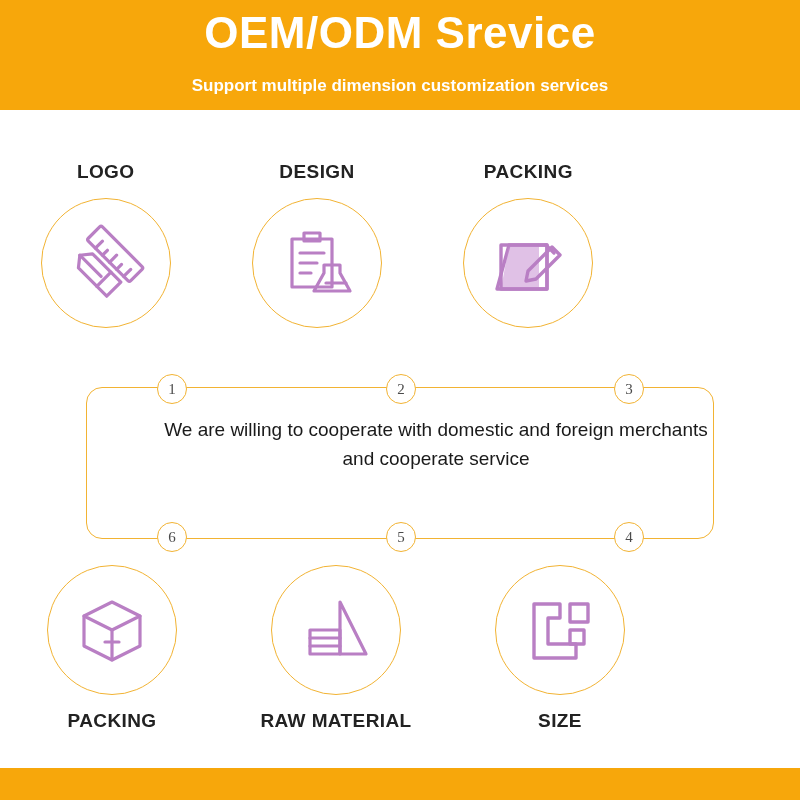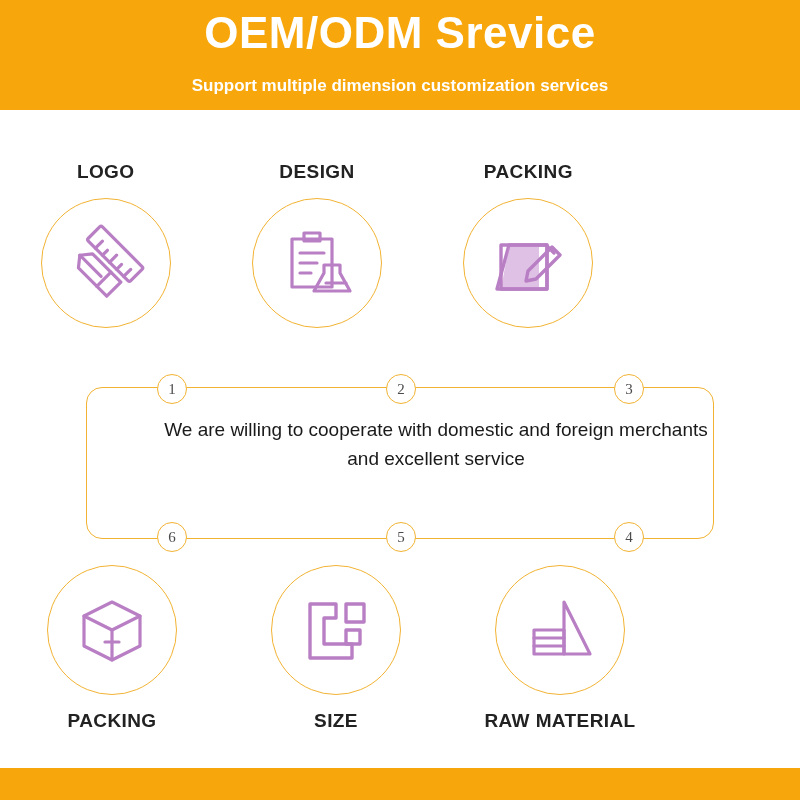--- a/index.html
+++ b/index.html
@@ -215,21 +215,21 @@
           </svg>
         </span>
       </div>
     </div>
 
   </div>
 
   <div class="center-box"></div>
   <div class="center-text">
     <div>We are willing to cooperate with domestic and foreign merchants</div>
-    <div>and excellent service</div>
+    <div>and cooperate service</div>
   </div>
 
   <div class="badge badge-1">1</div>
   <div class="badge badge-2">2</div>
   <div class="badge badge-3">3</div>
   <div class="badge badge-6">6</div>
   <div class="badge badge-5">5</div>
   <div class="badge badge-4">4</div>
 
   <div class="bottom-row">
@@ -244,41 +244,41 @@
             <line x1="33" y1="52" x2="47" y2="52"></line>
           </svg>
         </span>
       </div>
       <div class="cell-label">PACKING</div>
     </div>
 
     <div class="cell">
       <div class="circle">
         <span>
+          <svg width="80" height="80" viewBox="0 0 80 80" fill="none" stroke="#b97fc4" stroke-width="3.2" stroke-linecap="round" stroke-linejoin="round">
+            <path d="M44 12 L70 64 L44 64 Z"></path>
+            <path d="M14 40 h30 v24 h-30 z"></path>
+            <line x1="14" y1="48" x2="44" y2="48"></line>
+            <line x1="14" y1="56" x2="44" y2="56"></line>
+          </svg>
+        </span>
+      </div>
+      <div class="cell-label">RAW MATERIAL</div>
+    </div>
+
+    <div class="cell">
+      <div class="circle">
+        <span>
           <svg width="80" height="80" viewBox="0 0 80 80" fill="none" stroke="#b97fc4" stroke-width="3.4" stroke-linecap="round" stroke-linejoin="round">
             <path d="M14 14 h26 v14 h-12 v26 h28 v14 h-42 z"></path>
             <path d="M50 14 h18 v18 h-18 z"></path>
             <path d="M50 40 h14 v14 h-14 z"></path>
           </svg>
         </span>
       </div>
       <div class="cell-label">SIZE</div>
     </div>
 
-    <div class="cell">
-      <div class="circle">
-        <span>
-          <svg width="80" height="80" viewBox="0 0 80 80" fill="none" stroke="#b97fc4" stroke-width="3.2" stroke-linecap="round" stroke-linejoin="round">
-            <path d="M44 12 L70 64 L44 64 Z"></path>
-            <path d="M14 40 h30 v24 h-30 z"></path>
-            <line x1="14" y1="48" x2="44" y2="48"></line>
-            <line x1="14" y1="56" x2="44" y2="56"></line>
-          </svg>
-        </span>
-      </div>
-      <div class="cell-label">RAW MATERIAL</div>
-    </div>
-
   </div>
 
   <div class="footer-strip"></div>
 
 </div>
 
 </body></html>

